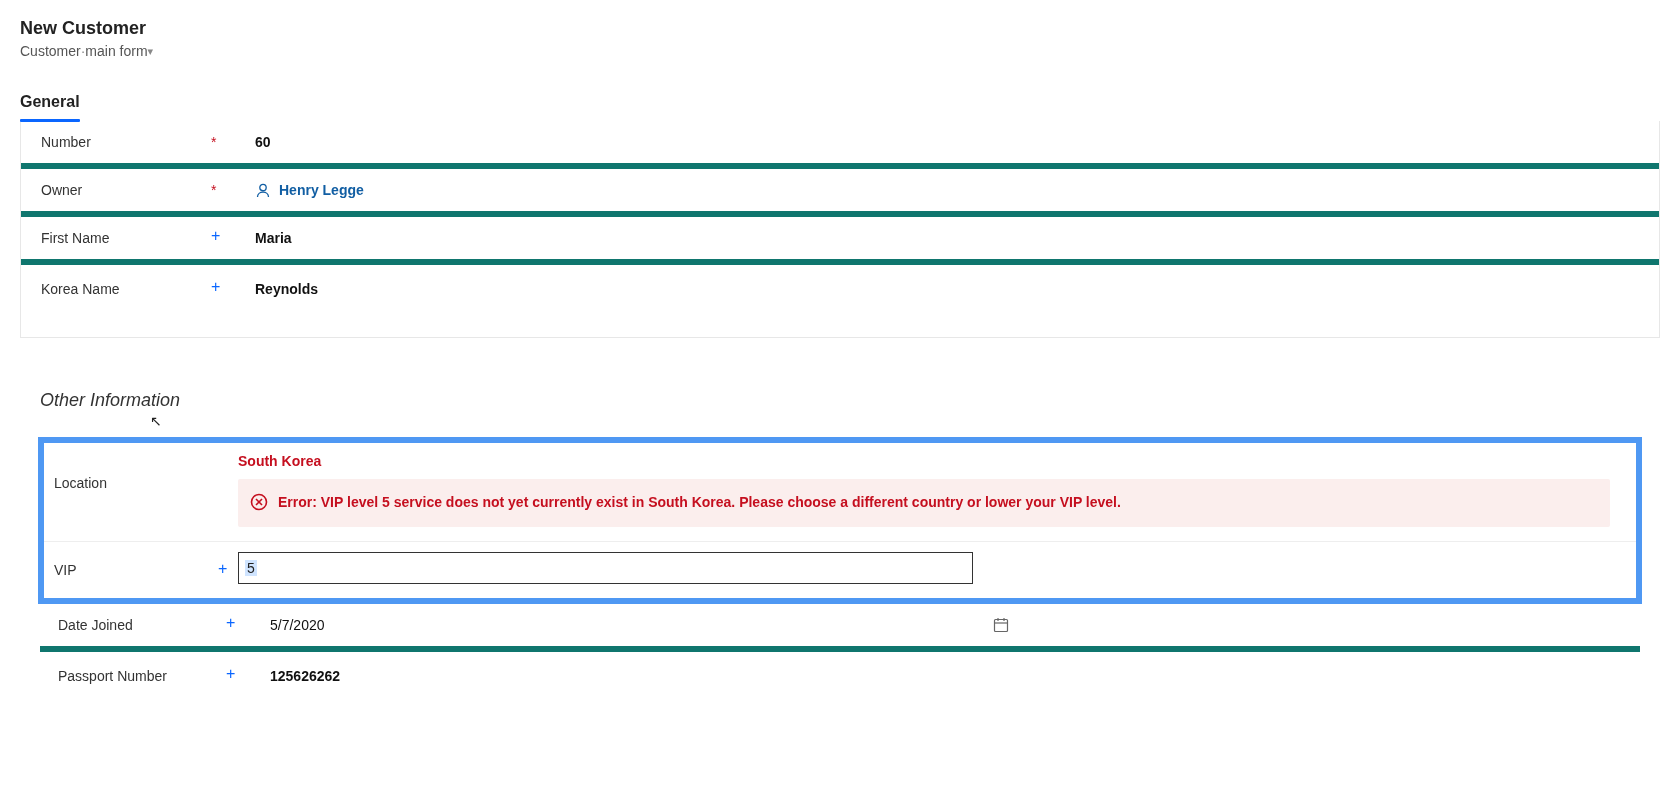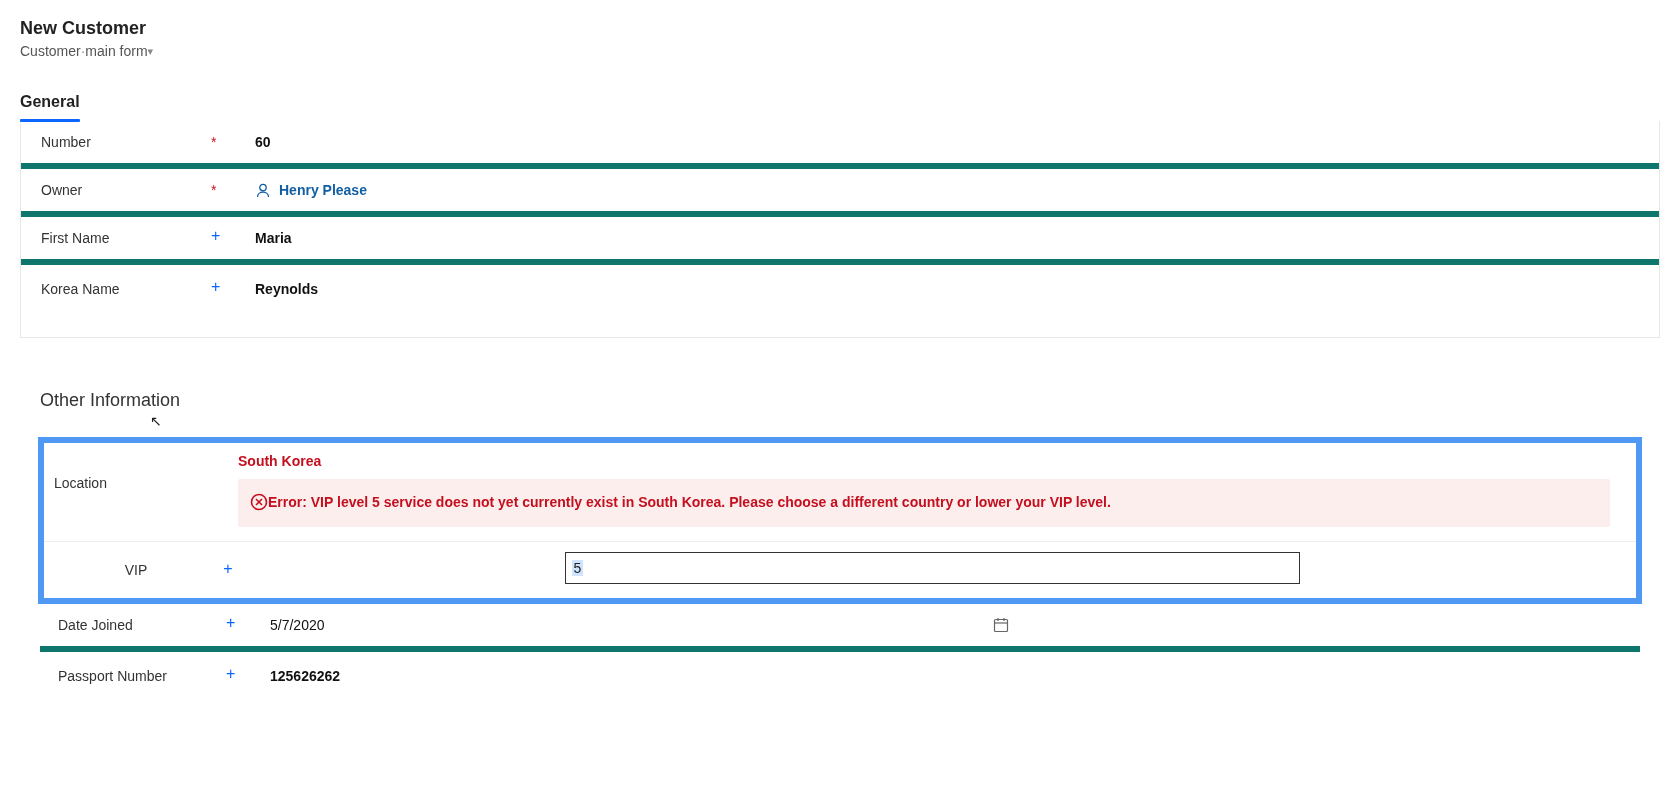--- a/index.html
+++ b/index.html
@@ -8,21 +8,21 @@
     .container { padding: 18px 20px; }
     .title { font-size: 18px; font-weight: 600; color: #222; }
     .subtitle { font-size: 14px; color: #555; margin-top: 4px; display: flex; align-items: center; gap: 0; }
     .chev { font-size: 11px; color: #888; }
     .sep { color: #888; }
     .tabs { margin-top: 28px; border-bottom: 1px solid #eee; }
     .tab { display: inline-block; padding: 6px 0 10px 0; font-size: 16px; font-weight: 600; color: #222; position: relative; }
     .tab.active::after { content: ""; position: absolute; left: 0; right: 0; bottom: -1px; height: 3px; background: #0a66ff; border-radius: 1px; }
 
     .section { border: 1px solid #e7e7e7; border-top: none; margin-top: -1px; background: #fff; }
-    .section-title { font-size: 18px; font-weight: 600; color: #323130; padding: 12px 20px 4px 20px; }
+    .section-title { font-size: 18px; font-weight: 600; color: #323130; padding: 12px 20px 4px 20px; font-style: italic; }
     .section-title.thin { font-weight: 500; color: #333; }
 
     .row { display: flex; align-items: center; padding: 10px 20px; border-bottom: 6px solid #0f766e; min-height: 48px; }
     .row:last-child { border-bottom: none; }
     .row .label { width: 170px; color: #333; font-size: 14px; }
     .row .req { width: 20px; color: #c50f1f; font-size: 14px; line-height: 1; }
     .row .req.opt { color: #0a66ff; font-size: 16px; position: relative; top: -2px; }
     .row .value { flex: 1; display: flex; align-items: center; gap: 8px; font-weight: 600; color: #111; margin-left: 24px; }
 
     .lookup-icon { width: 16px; height: 16px; }
@@ -30,21 +30,21 @@
 
     .other-wrap { margin-top: 40px; }
     .highlight { border: 6px solid #4f98f3; margin: 6px 18px 0 18px; background: #fff; }
     .hl-row { display: flex; align-items: flex-start; padding: 12px 0; margin: 0 0; }
     .hl-label { width: 170px; color: #333; padding-left: 6px; padding-top: 22px; }
     .hl-label.v { padding-top: 10px; }
     .hl-req { width: 20px; color: #0a66ff; font-size: 16px; position: relative; top: -2px; padding-top: 22px; }
     .hl-req.v { padding-top: 10px; }
     .hl-body { flex: 1; min-width: 0; }
     .loc-val { color: #c50f1f; font-weight: 600; margin-bottom: 10px; }
-    .err-box { display: flex; align-items: flex-start; background: #fbeeed; padding: 12px 18px 14px 12px; color: #c50f1f; font-weight: 600; line-height: 1.6; border-radius: 2px; }
+    .err-box { display: flex; align-items: flex-start; gap: 10px; background: #fbeeed; padding: 12px 18px 14px 12px; color: #c50f1f; font-weight: 600; line-height: 1.6; border-radius: 2px; }
     .err-icon { flex: 0 0 auto; width: 18px; height: 18px; margin-top: 2px; }
     .vip-input { display: inline-flex; align-items: center; width: 735px; height: 32px; border: 1px solid #333; padding: 0 6px; cursor: text; }
     .vip-sel { background: #cfe4ff; padding: 0 2px; color: #222; font-weight: 400; }
 
     .below-rows { padding: 0 20px; }
     .date-row .cal-icon { margin-left: auto; width: 18px; height: 18px; color: #666; }
 
     .cursor { position: absolute; font-size: 14px; color: #222; pointer-events: none; }
   </style>
 </head>
@@ -73,21 +73,21 @@
           </div>
       </div>
       <div class="row">
         <div class="label">Owner</div>
         <div class="req">*</div>
         <div class="value">
           <svg class="lookup-icon" viewBox="0 0 16 16">
             <circle cx="8" cy="5.5" r="3.2" fill="none" stroke="#115ea3" stroke-width="1.3"></circle>
             <path d="M2.5 15c0-3 2.5-5 5.5-5s5.5 2 5.5 5" fill="none" stroke="#115ea3" stroke-width="1.3"></path>
           </svg>
-          <span class="lookup-link">Henry Please</span>
+          <span class="lookup-link">Henry Legge</span>
         </div>
       </div>
       <div class="row">
         <div class="label">First Name</div>
         <div class="req opt">+</div>
         <div class="value">
             <span>Maria</span>
           </div>
       </div>
       <div class="row" style="border-bottom:none;">
@@ -113,21 +113,21 @@
             <div class="err-box">
               <svg class="err-icon" viewBox="0 0 18 18">
                 <circle cx="9" cy="9" r="7.5" fill="none" stroke="#c50f1f" stroke-width="1.6"></circle>
                 <line x1="6" y1="6" x2="12" y2="12" stroke="#c50f1f" stroke-width="1.6"></line>
                 <line x1="12" y1="6" x2="6" y2="12" stroke="#c50f1f" stroke-width="1.6"></line>
               </svg>
               <div>Error: VIP level 5 service does not yet currently exist in South Korea. Please choose a different country or lower your VIP level.</div>
             </div>
           </div>
         </div>
-        <div class="hl-row" style="padding:10px 10px 14px 4px;text-align:center;">
+        <div class="hl-row" style="padding:10px 10px 14px 4px;">
           <div class="hl-label v">VIP</div>
           <div class="hl-req v">+</div>
           <div class="hl-body">
             <div class="vip-input">
               <span class="vip-sel">5</span>
             </div>
           </div>
         </div>
       </div>
 

